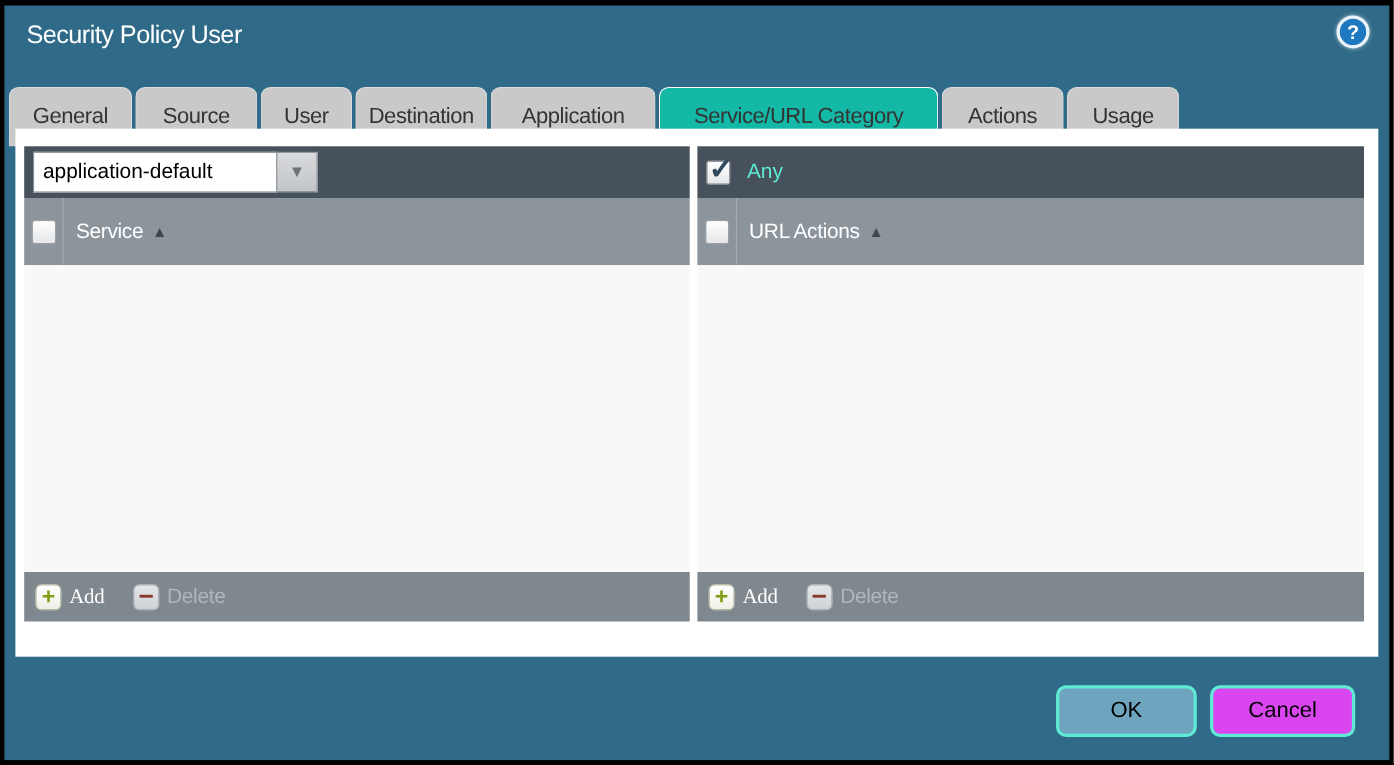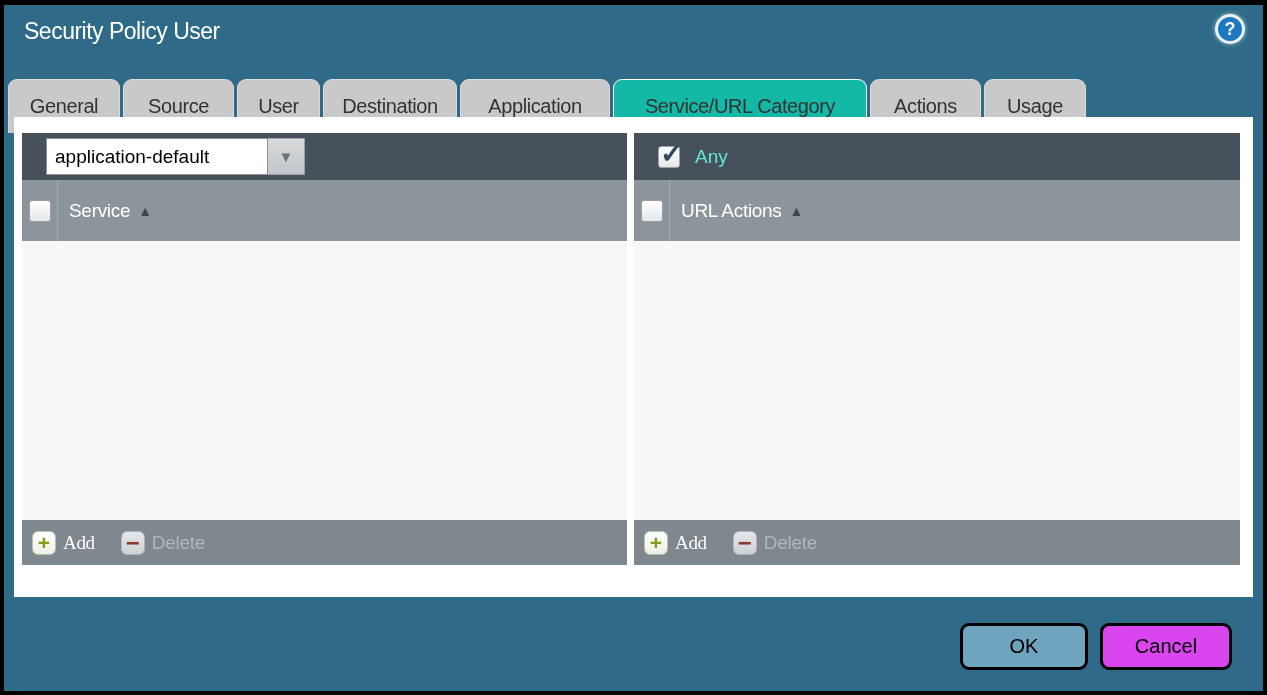--- a/index.html
+++ b/index.html
@@ -20,21 +20,21 @@
          color:#333; font-size:20px; letter-spacing:-0.4px; text-align:center; line-height:52px; cursor:pointer; }
   .tab.active { background:#14b8a6; border-color:#fff; }
 
   
   .content { position:absolute; left:10px; top:112px; width:1239px; height:480px; background:#fff; }
 
   .panel { position:absolute; top:16px; height:432px; display:flex; flex-direction:column; }
   .panel.left  { left:8px;   width:605px; }
   .panel.right { left:620px; width:606px; }
 
-  .panel-toolbar { height:47px; background:#46515b; display:flex; align-items:center; padding-left:24px; }
+  .panel-toolbar { height:47px; background:#46515b; display:flex; align-items:center; padding-left:8px; }
   .panel-header  { height:61px; background:#8d959c; display:flex; align-items:center; }
   .panel-body    { flex:1; background:#f8f8f7; }
   .panel-footer  { height:45px; background:#80888f; display:flex; align-items:center; padding-left:10px; }
 
   
   .dropdown { display:flex; height:37px; }
   .dropdown input { width:222px; height:37px; border:1px solid #8b9196; background:#fff;
                     font-family:"Liberation Sans", sans-serif; font-size:19px; padding:0 8px; color:#000; }
   .dropdown .dd-btn { width:37px; height:37px; background:linear-gradient(#d8dadc,#c2c5c8);
                       border:1px solid #9aa0a5; border-left:none; cursor:pointer;
@@ -58,38 +58,38 @@
   .tool-icon { width:24px; height:24px; border-radius:6px; display:flex; align-items:center; justify-content:center;
                font-size:21px; font-weight:bold; line-height:22px; }
   .add-icon { background:linear-gradient(#ffffff,#eef0e6); border:1px solid #b9bfa8; color:#7f9d16; }
   .del-icon { background:linear-gradient(#e4e6e8,#cfd2d5); border:1px solid #aeb3b8; color:#8a3a2d; font-size:24px; line-height:20px; }
   .tool-label { font-size:19px; letter-spacing:-0.3px; }
   .tool-btn.enabled .tool-label { color:#fff;font-family:Liberation Serif, serif; }
   .tool-btn.disabled { cursor:default; }
   .tool-btn.disabled .tool-label { color:#b0b5ba; }
 
   
-  .btn { position:absolute; top:618px; height:47px; border:3px solid #000000; border-radius:9px;
+  .btn { position:absolute; top:618px; height:47px; border:3px solid #5eead4; border-radius:9px;
          font-family:"Liberation Sans", sans-serif; font-size:20px; color:#000; cursor:pointer; }
   .btn.ok     { left:956px;  width:128px; background:#6fa4bf; }
   .btn.cancel { left:1096px; width:132px; background:#d946ef; }
 </style>
 </head>
 <body>
 
 <div class="dialog">
 
   <div class="title">Security Policy User</div>
   <div class="help">?</div>
 
   <div class="tabs">
     <div class="tab" style="width:112px">General</div>
     <div class="tab" style="width:111px">Source</div>
     <div class="tab" style="width:83px">User</div>
-    <div class="tab" style="width:134px">Destination</div>
+    <div class="tab" style="width:120px">Destination</div>
     <div class="tab" style="width:150px">Application</div>
     <div class="tab active" style="width:254px">Service/URL Category</div>
     <div class="tab" style="width:111px">Actions</div>
     <div class="tab" style="width:102px">Usage</div>
   </div>
 
   <div class="content">
 
     <div class="panel left">
       <div class="panel-toolbar">

